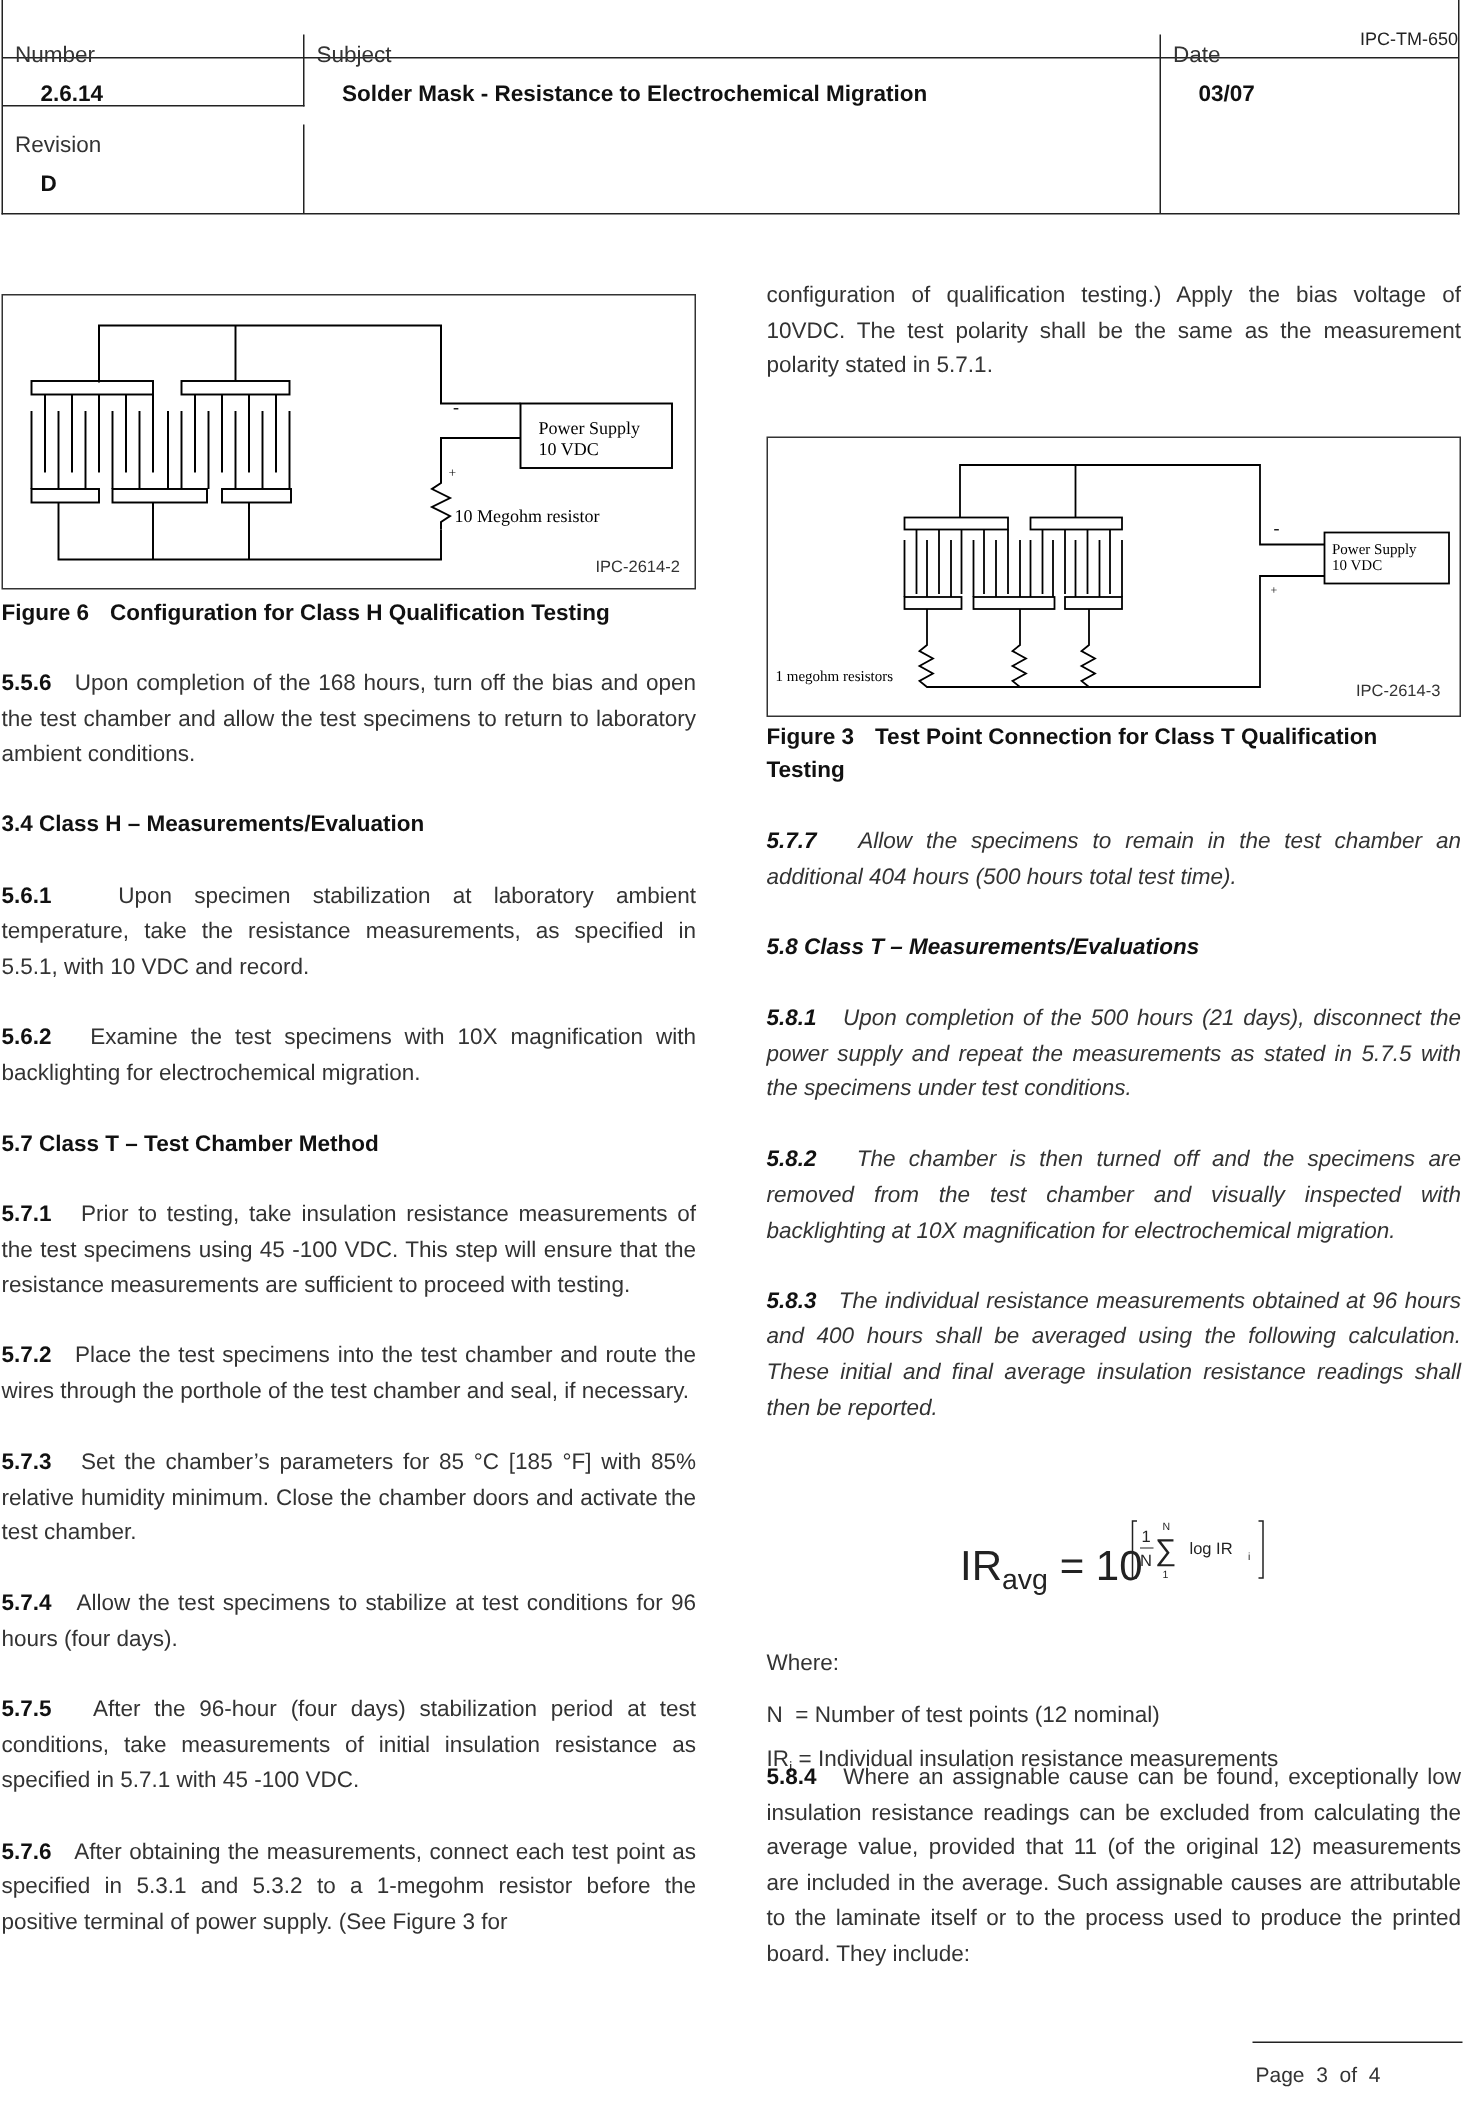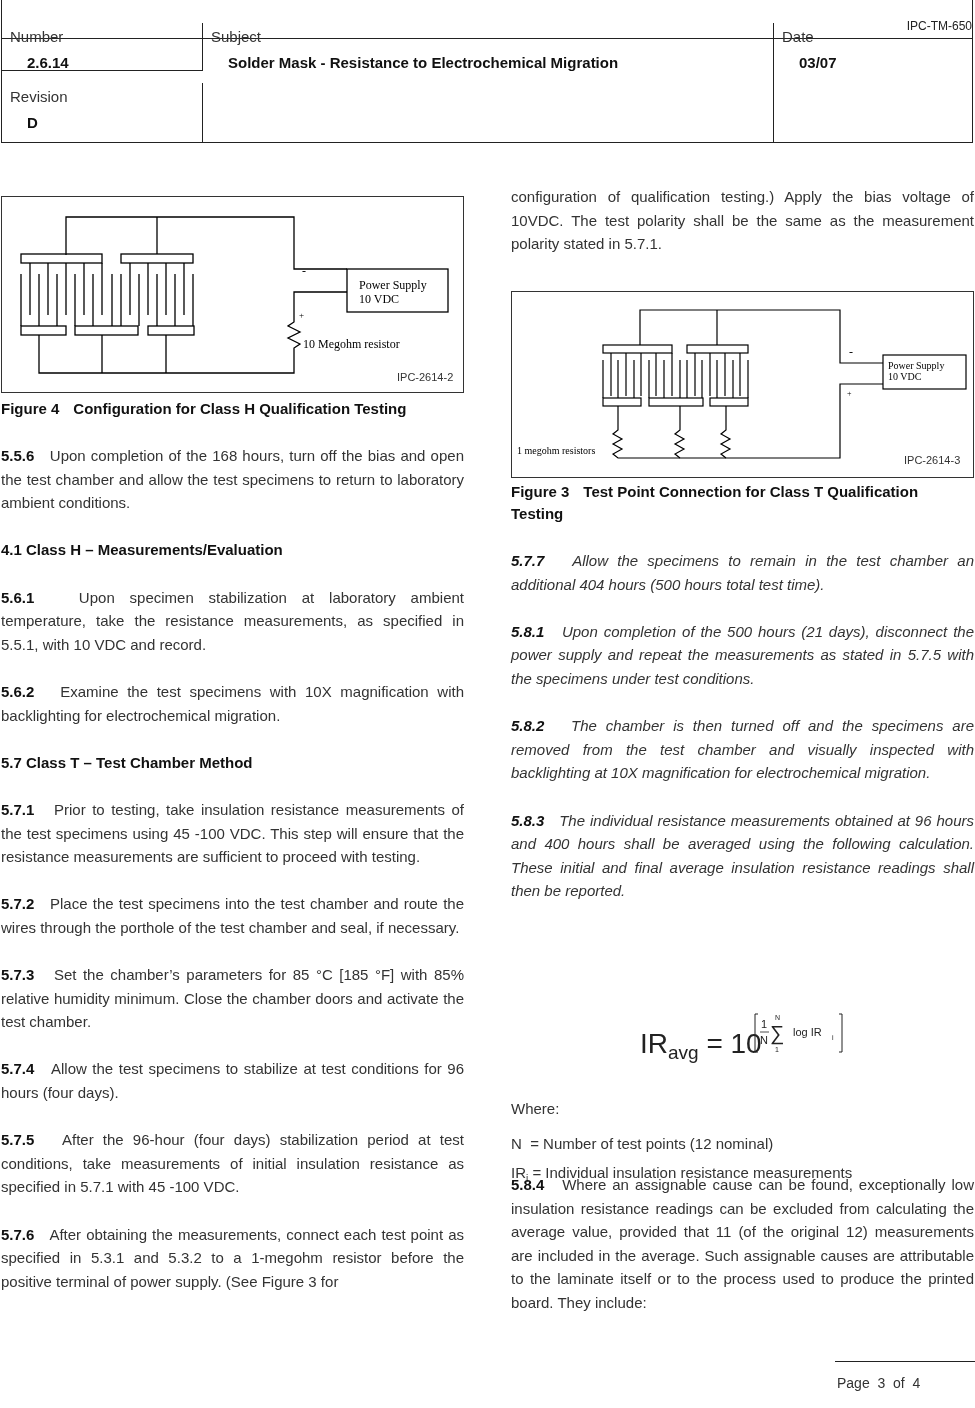--- a/index.html
+++ b/index.html
@@ -84,26 +84,26 @@
     </g>
     <text class="serif" x="357" y="92">Power Supply</text>
     <text class="serif" x="357" y="106">10 VDC</text>
     <text class="serif" x="300" y="78">-</text>
     <text class="serif" x="297" y="121" style="font-size:9px">+</text>
     <text class="serif" x="301" y="151">10 Megohm resistor</text>
     <text x="395" y="184" style="font-family:'Liberation Sans',sans-serif;font-size:11px;fill:#333">IPC-2614-2</text>
   </svg>
 </div>
 <div class="figcap" style="left:1px;top:398px;">
-  <span class="num">Figure 4</span><span>Configuration for Class H Qualification Testing</span>
+  <span class="num">Figure 6</span><span>Configuration for Class H Qualification Testing</span>
 </div>
 
 <div class="col" id="left-col" style="left:1px;top:444px;">
     <p><span class="b">5.5.6</span>&nbsp;&nbsp;&nbsp;<span>Upon completion of the 168 hours, turn off the bias and open the test chamber and allow the test specimens to return to laboratory ambient conditions.</span></p>
-    <h3>4.1  Class H – Measurements/Evaluation</h3>
+    <h3>3.4  Class H – Measurements/Evaluation</h3>
     <p><span class="b">5.6.1</span>&nbsp;&nbsp;&nbsp;<span>Upon specimen stabilization at laboratory ambient temperature, take the resistance measurements, as specified in 5.5.1, with 10 VDC and record.</span></p>
     <p><span class="b">5.6.2</span>&nbsp;&nbsp;&nbsp;<span>Examine the test specimens with 10X magnification with backlighting for electrochemical migration.</span></p>
     <h3>5.7  Class T – Test Chamber Method</h3>
     <p><span class="b">5.7.1</span>&nbsp;&nbsp;&nbsp;<span>Prior to testing, take insulation resistance measurements of the test specimens using 45 -100 VDC. This step will ensure that the resistance measurements are sufficient to proceed with testing.</span></p>
     <p><span class="b">5.7.2</span>&nbsp;&nbsp;&nbsp;<span>Place the test specimens into the test chamber and route the wires through the porthole of the test chamber and seal, if necessary.</span></p>
     <p><span class="b">5.7.3</span>&nbsp;&nbsp;&nbsp;<span>Set the chamber’s parameters for 85 °C [185 °F] with 85% relative humidity minimum. Close the chamber doors and activate the test chamber.</span></p>
     <p><span class="b">5.7.4</span>&nbsp;&nbsp;&nbsp;<span>Allow the test specimens to stabilize at test conditions for 96 hours (four days).</span></p>
     <p><span class="b">5.7.5</span>&nbsp;&nbsp;&nbsp;<span>After the 96-hour (four days) stabilization period at test conditions, take measurements of initial insulation resistance as specified in 5.7.1 with 45 -100 VDC.</span></p>
     <p><span class="b">5.7.6</span>&nbsp;&nbsp;&nbsp;<span>After obtaining the measurements, connect each test point as specified in 5.3.1 and 5.3.2 to a 1-megohm resistor before the positive terminal of power supply. (See Figure 3 for</span></p>
   </div>
@@ -138,20 +138,21 @@
     <text class="serif" x="5" y="162" style="font-size:10px">1 megohm resistors</text>
     <text x="392" y="172" style="font-family:'Liberation Sans',sans-serif;font-size:11px;fill:#333">IPC-2614-3</text>
   </svg>
 </div>
 <div class="figcap" style="left:511px;top:481px;width:460px;">
   <span class="num">Figure 3</span><span>Test Point Connection for Class T Qualification Testing</span>
 </div>
 
 <div class="col" id="right-col" style="left:511px;top:549px;font-style:italic;">
     <p><span class="b">5.7.7</span>&nbsp;&nbsp;&nbsp;<span>Allow the specimens to remain in the test chamber an additional 404 hours (500 hours total test time).</span></p>
+    <h3>5.8  Class T – Measurements/Evaluations</h3>
     <p><span class="b">5.8.1</span>&nbsp;&nbsp;&nbsp;<span>Upon completion of the 500 hours (21 days), disconnect the power supply and repeat the measurements as stated in 5.7.5 with the specimens under test conditions.</span></p>
     <p><span class="b">5.8.2</span>&nbsp;&nbsp;&nbsp;<span>The chamber is then turned off and the specimens are removed from the test chamber and visually inspected with backlighting at 10X magnification for electrochemical migration.</span></p>
     <p><span class="b">5.8.3</span>&nbsp;&nbsp;&nbsp;<span>The individual resistance measurements obtained at 96 hours and 400 hours shall be averaged using the following calculation. These initial and final average insulation resistance readings shall then be reported.</span></p>
   </div>
 
 <div class="formula">
   <div class="ir">
     <span>IR</span><sub>avg</sub><span> = 10</span>
   </div>
   <svg class="exp" width="90" height="44">

